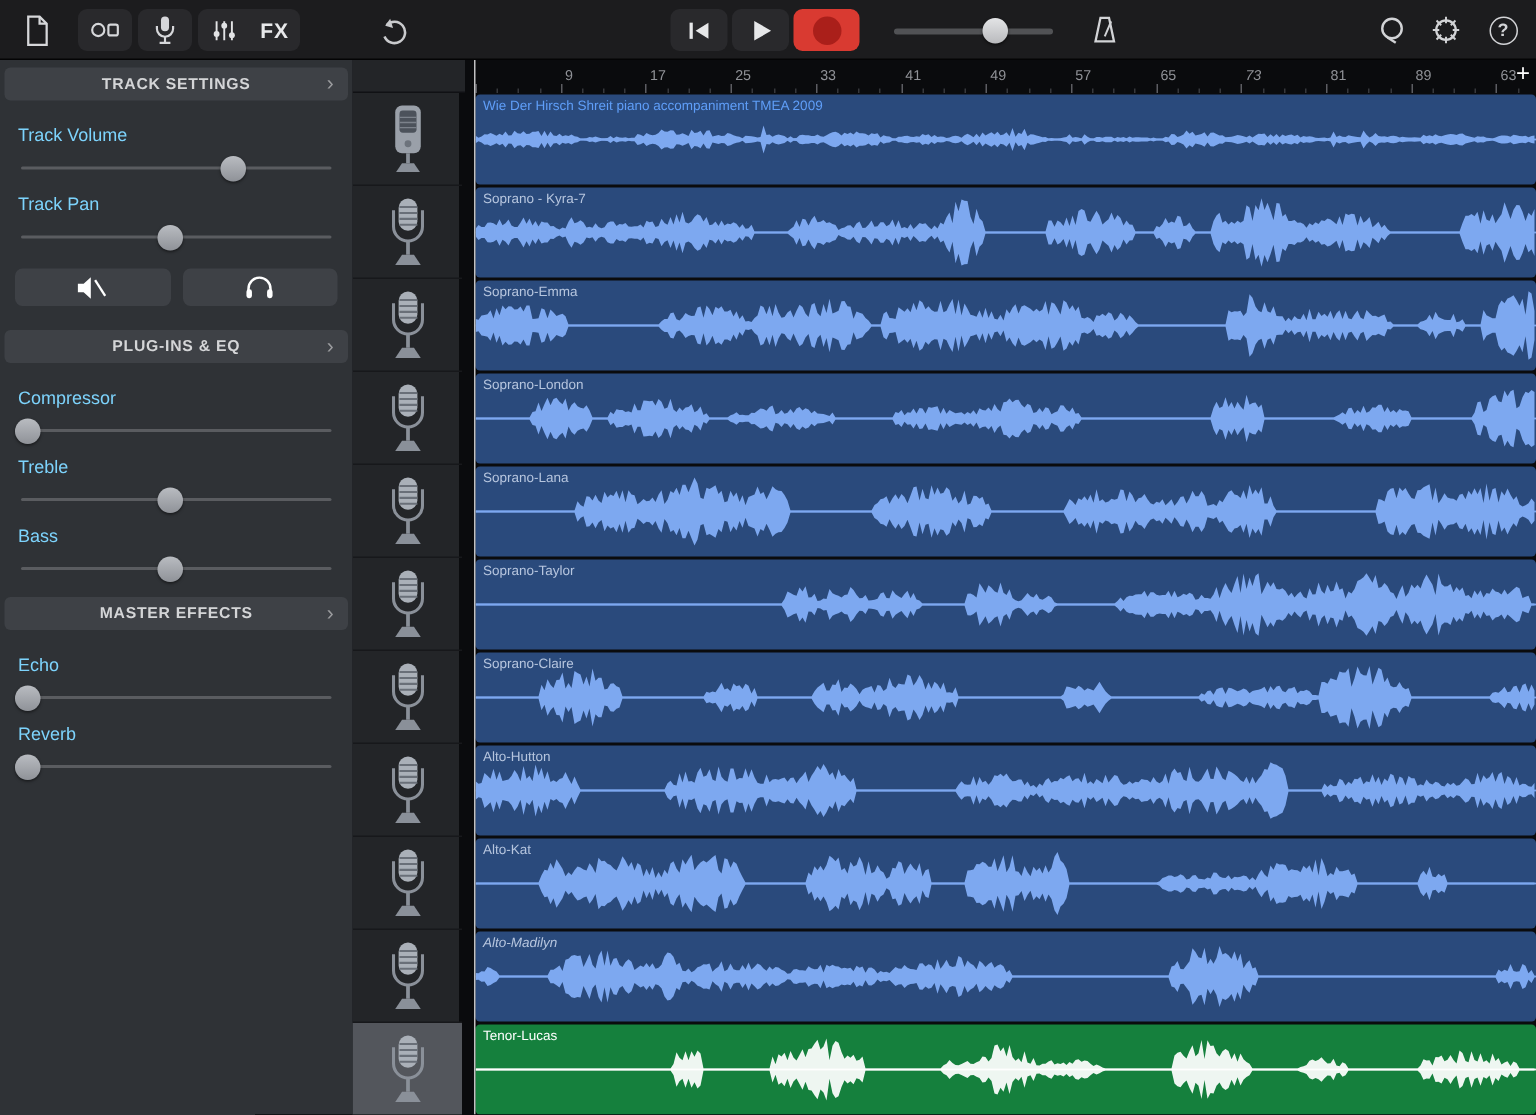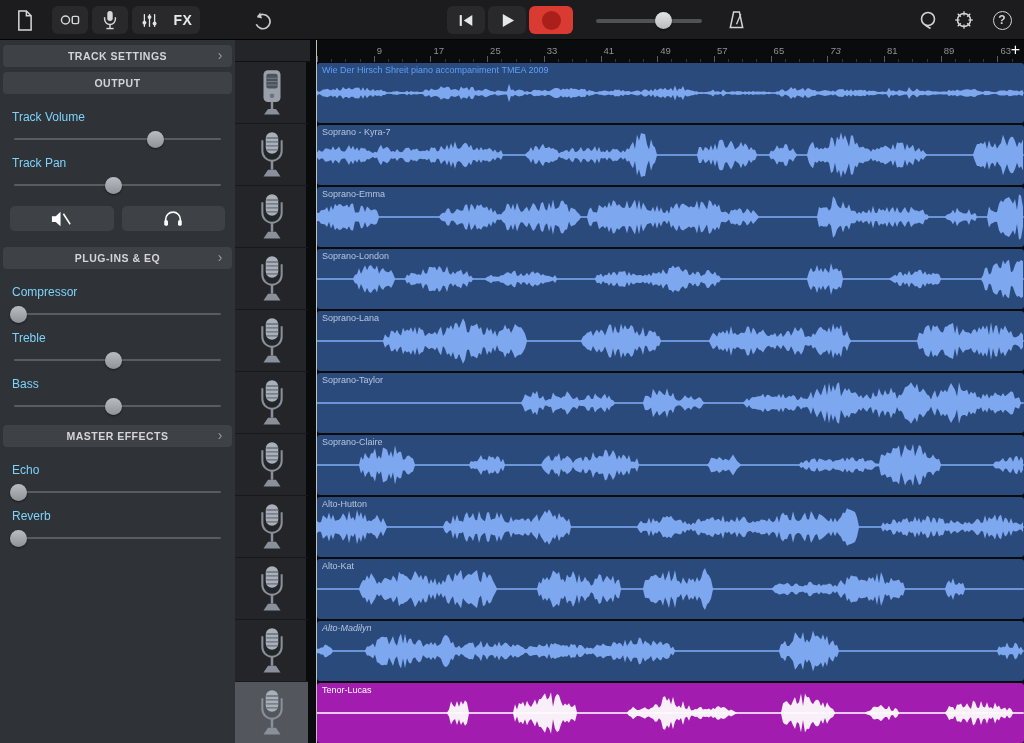--- a/index.html
+++ b/index.html
@@ -47,21 +47,21 @@
   .tick{position:absolute;bottom:0;width:1px}
   .rnum{position:absolute;top:5px;font-size:9.5px;color:#909297}
   .add-tracks{position:absolute;right:4px;top:1px;color:#fff;font-size:16px;background:none;border:none;cursor:pointer}
   .headcol{position:absolute;top:62px;left:235px;width:73px;height:681px;background:#232528;border-right:2px solid #0a0b0d;z-index:5}
   .row-head{position:absolute;left:0;width:73px;height:62px;display:flex;align-items:center;justify-content:center;
     border-bottom:1px solid #17181b;cursor:pointer}
   .row-head.selected{background:#53565c}
   .micsvg{width:38px;height:50px}
   .lanes{position:absolute;top:62px;left:310px;width:714px;height:681px;background:#0a0b0d;z-index:4}
   .region{position:absolute;left:7px;width:707px;height:60px;border-radius:3px;background:#2a4a7c;overflow:hidden;cursor:pointer}
-  .region.selected{background:#a21caf}
+  .region.selected{background:#15803d}
   .rlabel{position:absolute;top:2px;left:5px;font-size:9px;color:#b6c5de;z-index:2;white-space:nowrap}
   .region.accent .rlabel{color:#5f9ef8}
   .region.selected .rlabel{color:#ffffff}
   .playhead{position:absolute;top:40px;left:316px;width:1px;height:703px;background:rgba(255,255,255,.75);z-index:8}
 </style>
 </head>
 <body>
 
 <svg width="0" height="0" style="position:absolute" aria-hidden="true">
   <defs>
@@ -185,23 +185,20 @@
   </button>
 </div>
 
 <aside class="sidebar">
 
   <div class="sb-bar">
     <span>TRACK SETTINGS</span>
     <span class="chev">›</span>
   </div>
 
-  <div class="sb-bar">
-    <span>OUTPUT</span>
-  </div>
 
   <div class="sb-label">Track Volume</div>
   <div class="sb-slider">
     <div class="sb-knob" style="left: calc(68% - 8px);"></div>
   </div>
 
   <div class="sb-label">Track Pan</div>
   <div class="sb-slider">
     <div class="sb-knob" style="left: calc(48% - 8px);"></div>
   </div>

